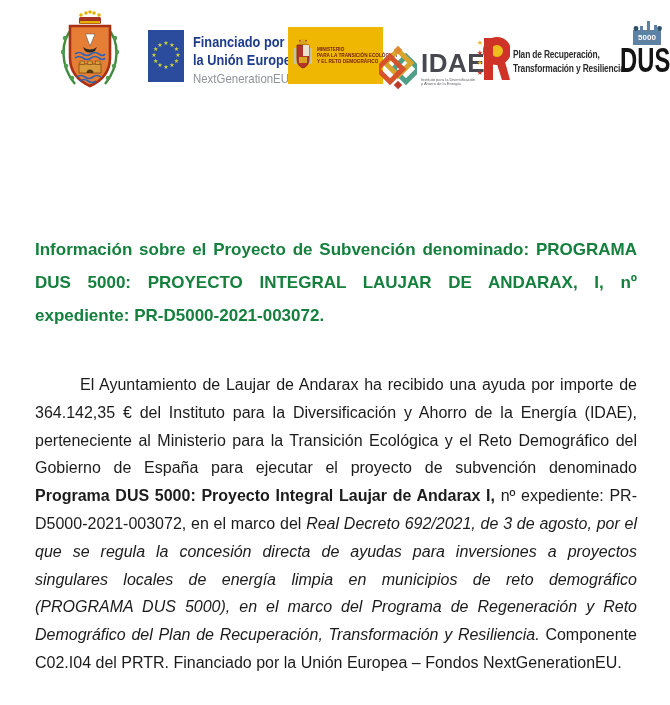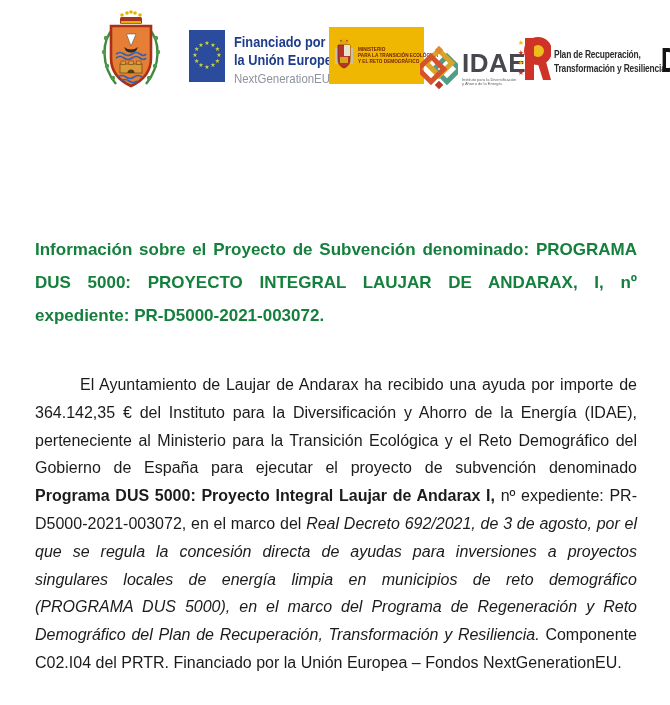--- a/index.html
+++ b/index.html
@@ -1,21 +1,21 @@
 <!DOCTYPE html>
 <html style="--eu-blue: #2b4b9d; --eu-star: #cdd23e; --eu-text-blue: #1e3c8c; --nextgen-gray: #8d939c; --ministry-yellow: #efb602; --ministry-text: #6d1d12; --idae-dark: #46474f; --prtr-red: #cf3227; --prtr-yellow: #edbd1d; --dus-blue: #5e82a3; --dus-dark: #2c4f6b; --shield-orange: #e67f35; --shield-border: #aa3015; --wreath-green: #3f8a3f; --wave-blue: #2a62b8;"><head>
 <meta charset="utf-8">
 <style>
   html,body{margin:0;padding:0;background:#fff;}
   .page{
     position:relative;width:670px;height:705px;background:#fff;overflow:hidden;
     font-family:"Liberation Sans", sans-serif;color:#1d1d1d;
   }
   
-  .logo{position:absolute;margin-left:41px;}
+  .logo{position:absolute;}
   .coat{left:58px;top:8px;width:64px;height:86px;}
 
   .eu{left:148px;top:30px;display:flex;align-items:flex-start;}
   .eu-flag{display:block;}
   .eu-text{margin-left:9px;padding-top:3px;transform:scaleX(0.88);transform-origin:left top;white-space:nowrap;}
   .eu-bold{font-weight:bold;color:var(--eu-text-blue);font-size:14.5px;line-height:18px;}
   .eu-gray{color:var(--nextgen-gray);font-size:13px;line-height:18px;margin-top:1px;}
 
   .ministry{left:288px;top:27px;width:95px;height:57px;background:var(--ministry-yellow);display:flex;align-items:center;}
   .min-escudo{margin-left:5px;flex:none;}

